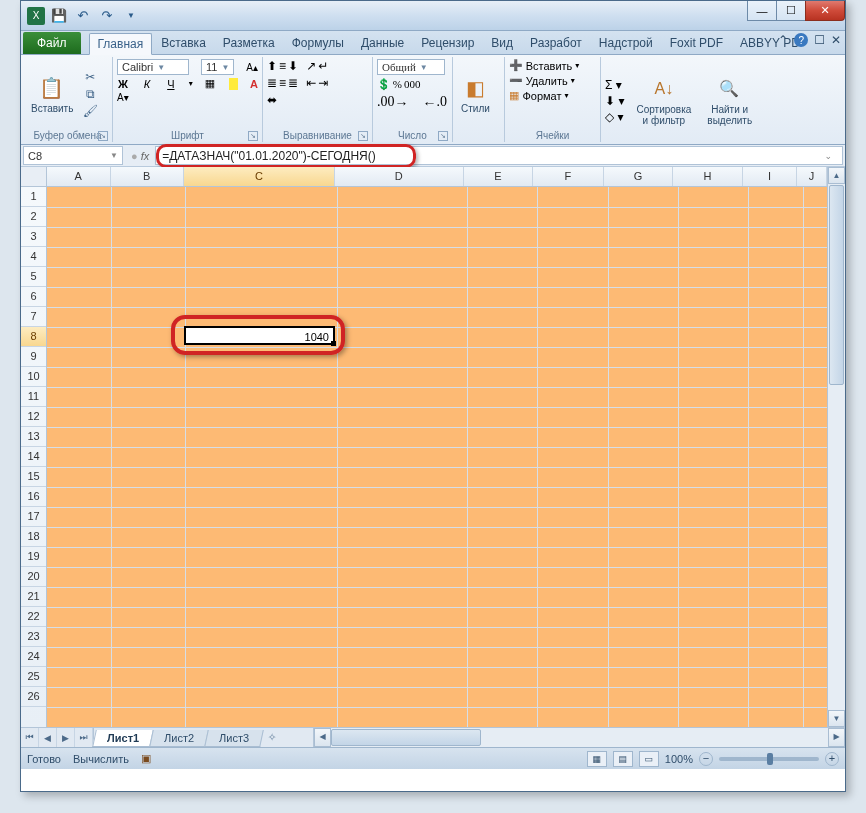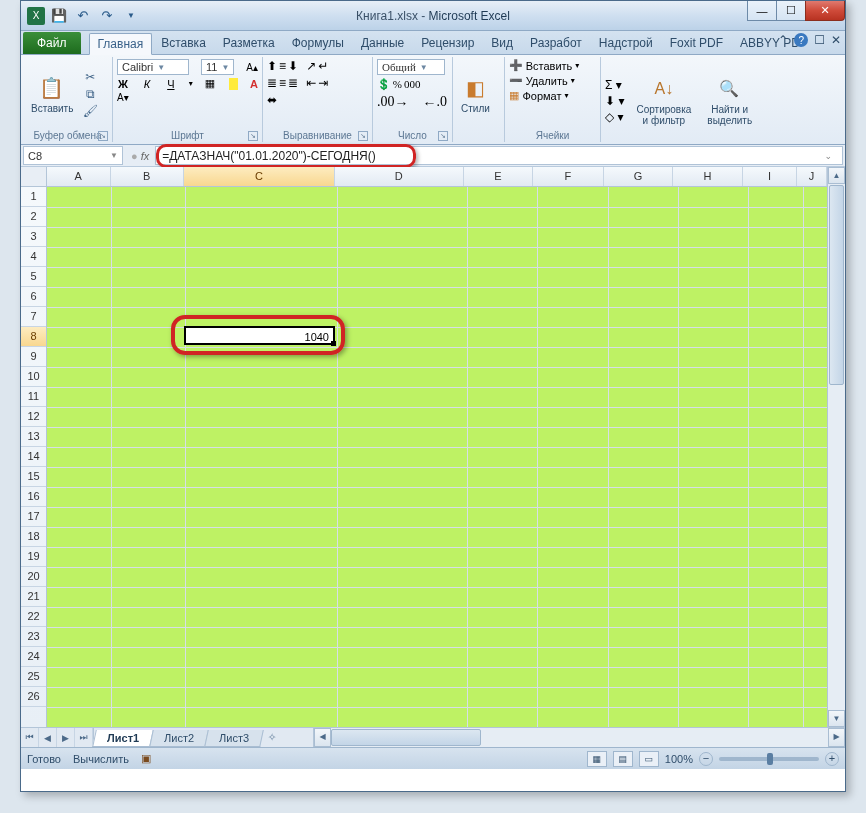--- a/index.html
+++ b/index.html
@@ -306,21 +306,21 @@
     color: #333;
     line-height: 19px;
   }
   .row-h.sel {
     background: linear-gradient(180deg,#fdecc0,#f8d790);
     color: #6a3d00;
   }
   .cells {
     position: absolute;
     left: 26px; top: 20px; right: 18px; bottom: 0;
-    background: #bef264;
+    background: #fdba74;
   }
   .vgl, .hgl { position: absolute; background: #d6dee7; }
   .vgl { top: 0; bottom: 0; width: 1px; }
   .hgl { left: 0; right: 0; height: 1px; }
   .sel-cell {
     position: absolute;
     border: 2px solid #000;
     background: #fff;
     font-size: 11px;
     color: #000;
@@ -486,23 +486,20 @@
 
 <div class="window-outer">
 
   <div class="titlebar">
     <div class="qat">
       <div class="excel-mini">X</div>
       <div class="qat-btn">💾</div>
       <div class="qat-btn">↶</div>
       <div class="qat-btn">↷</div>
       <div class="qat-btn" style="font-size:8px;">▼</div>
-    </div>
-    <div class="title-text">
-      <span>Книга1.xlsx</span> - <span class="title-strong">Microsoft Excel</span>
     </div>
     <div class="win-controls">
       <div class="win-btn">—</div>
       <div class="win-btn">☐</div>
       <div class="win-btn close">✕</div>
     </div>
   </div>
 
   <div class="tabs-row">
     <div class="file-tab">Файл</div>

